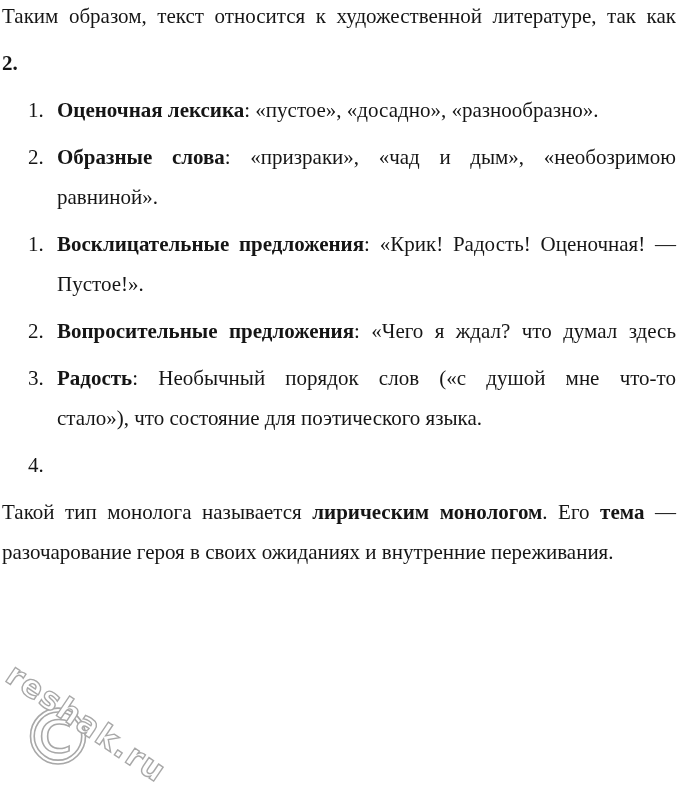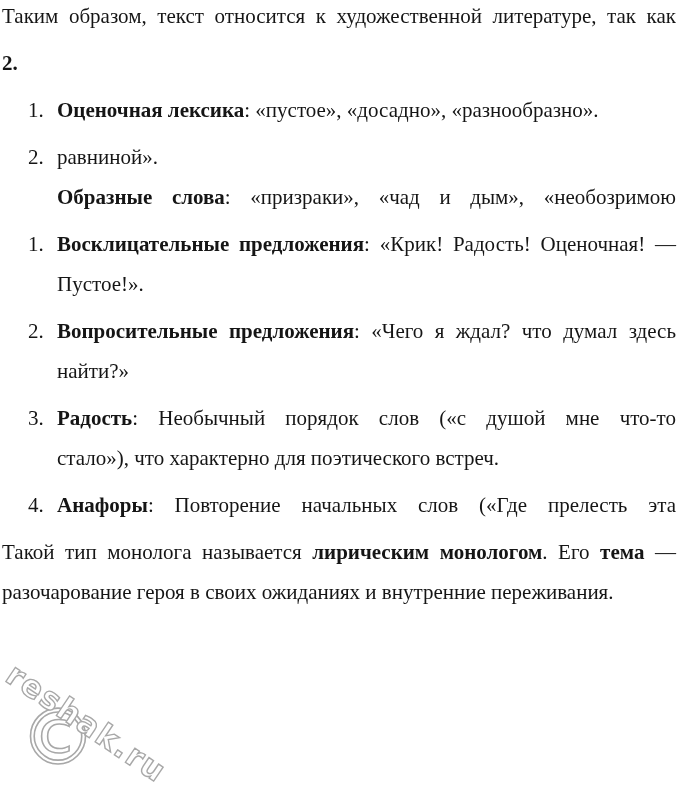--- a/index.html
+++ b/index.html
@@ -82,48 +82,46 @@
     </div>
     <div class="block li">
       <span class="num">1.</span>
       <div class="li-body">
         <div class="line last"><b>Оценочная лексика</b><span>: «пустое», «досадно», «разнообразно».</span></div>
       </div>
     </div>
     <div class="block li">
       <span class="num">2.</span>
       <div class="li-body">
+        <div class="line"><b>Образные слова</b><span>: «призраки», «чад и дым», «необозримою</span></div>
         <div class="line last"><span>равниной».</span></div>
-        <div class="line"><b>Образные слова</b><span>: «призраки», «чад и дым», «необозримою</span></div>
       </div>
     </div>
     <div class="block li">
       <span class="num">1.</span>
       <div class="li-body">
         <div class="line"><b>Восклицательные предложения</b><span>: «Крик! Радость! Оценочная! —</span></div>
         <div class="line last"><span>Пустое!».</span></div>
       </div>
     </div>
     <div class="block li">
       <span class="num">2.</span>
       <div class="li-body">
         <div class="line"><b>Вопросительные предложения</b><span>: «Чего я ждал? что думал здесь</span></div>
-        <div class="line last"><span>найти?»</span></div>
       </div>
     </div>
     <div class="block li">
       <span class="num">3.</span>
       <div class="li-body">
         <div class="line"><b>Радость</b><span>: Необычный порядок слов («с душой мне что-то</span></div>
-        <div class="line last"><span>стало»), что характерно для поэтического встреч.</span></div>
+        <div class="line last"><span>стало»), что состояние для поэтического языка.</span></div>
       </div>
     </div>
     <div class="block li">
       <span class="num">4.</span>
       <div class="li-body">
-        <div class="line"><b>Анафоры</b><span>: Повторение начальных слов («Где прелесть эта</span></div>
       </div>
     </div>
     <div class="block">
       <div class="line"><span>Такой тип монолога называется </span><b>лирическим монологом</b><span>. Его </span><b>тема</b><span> —</span></div>
       <div class="line last"><span>разочарование героя в своих ожиданиях и внутренние переживания.</span></div>
     </div>
   </div>
 
 </body></html>

